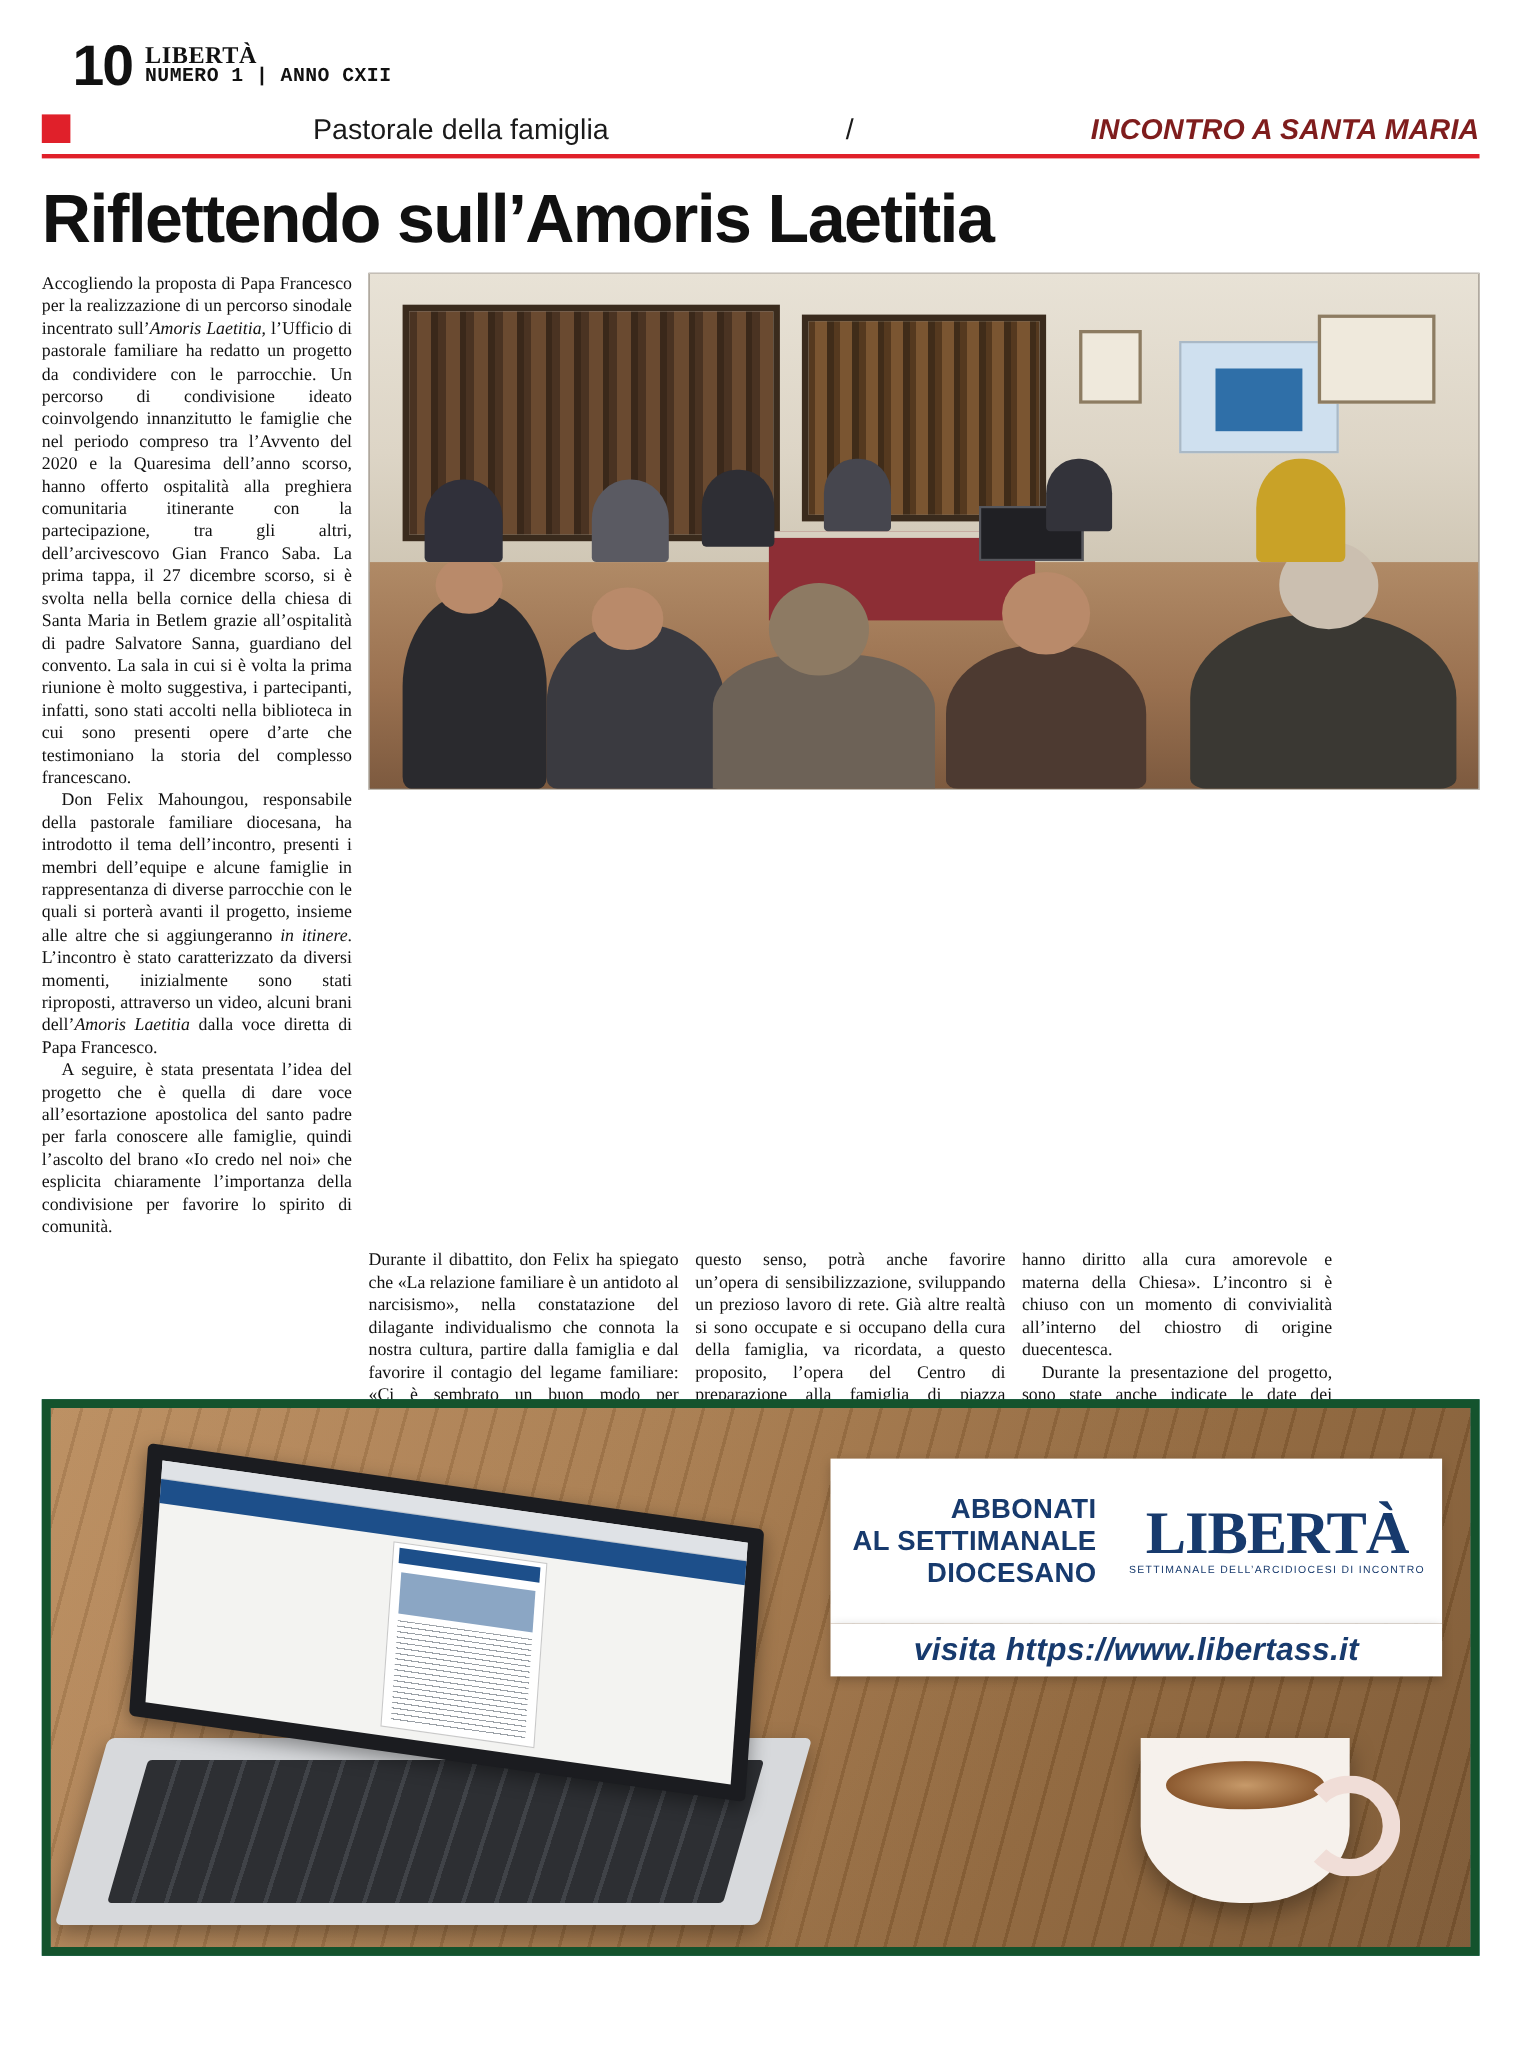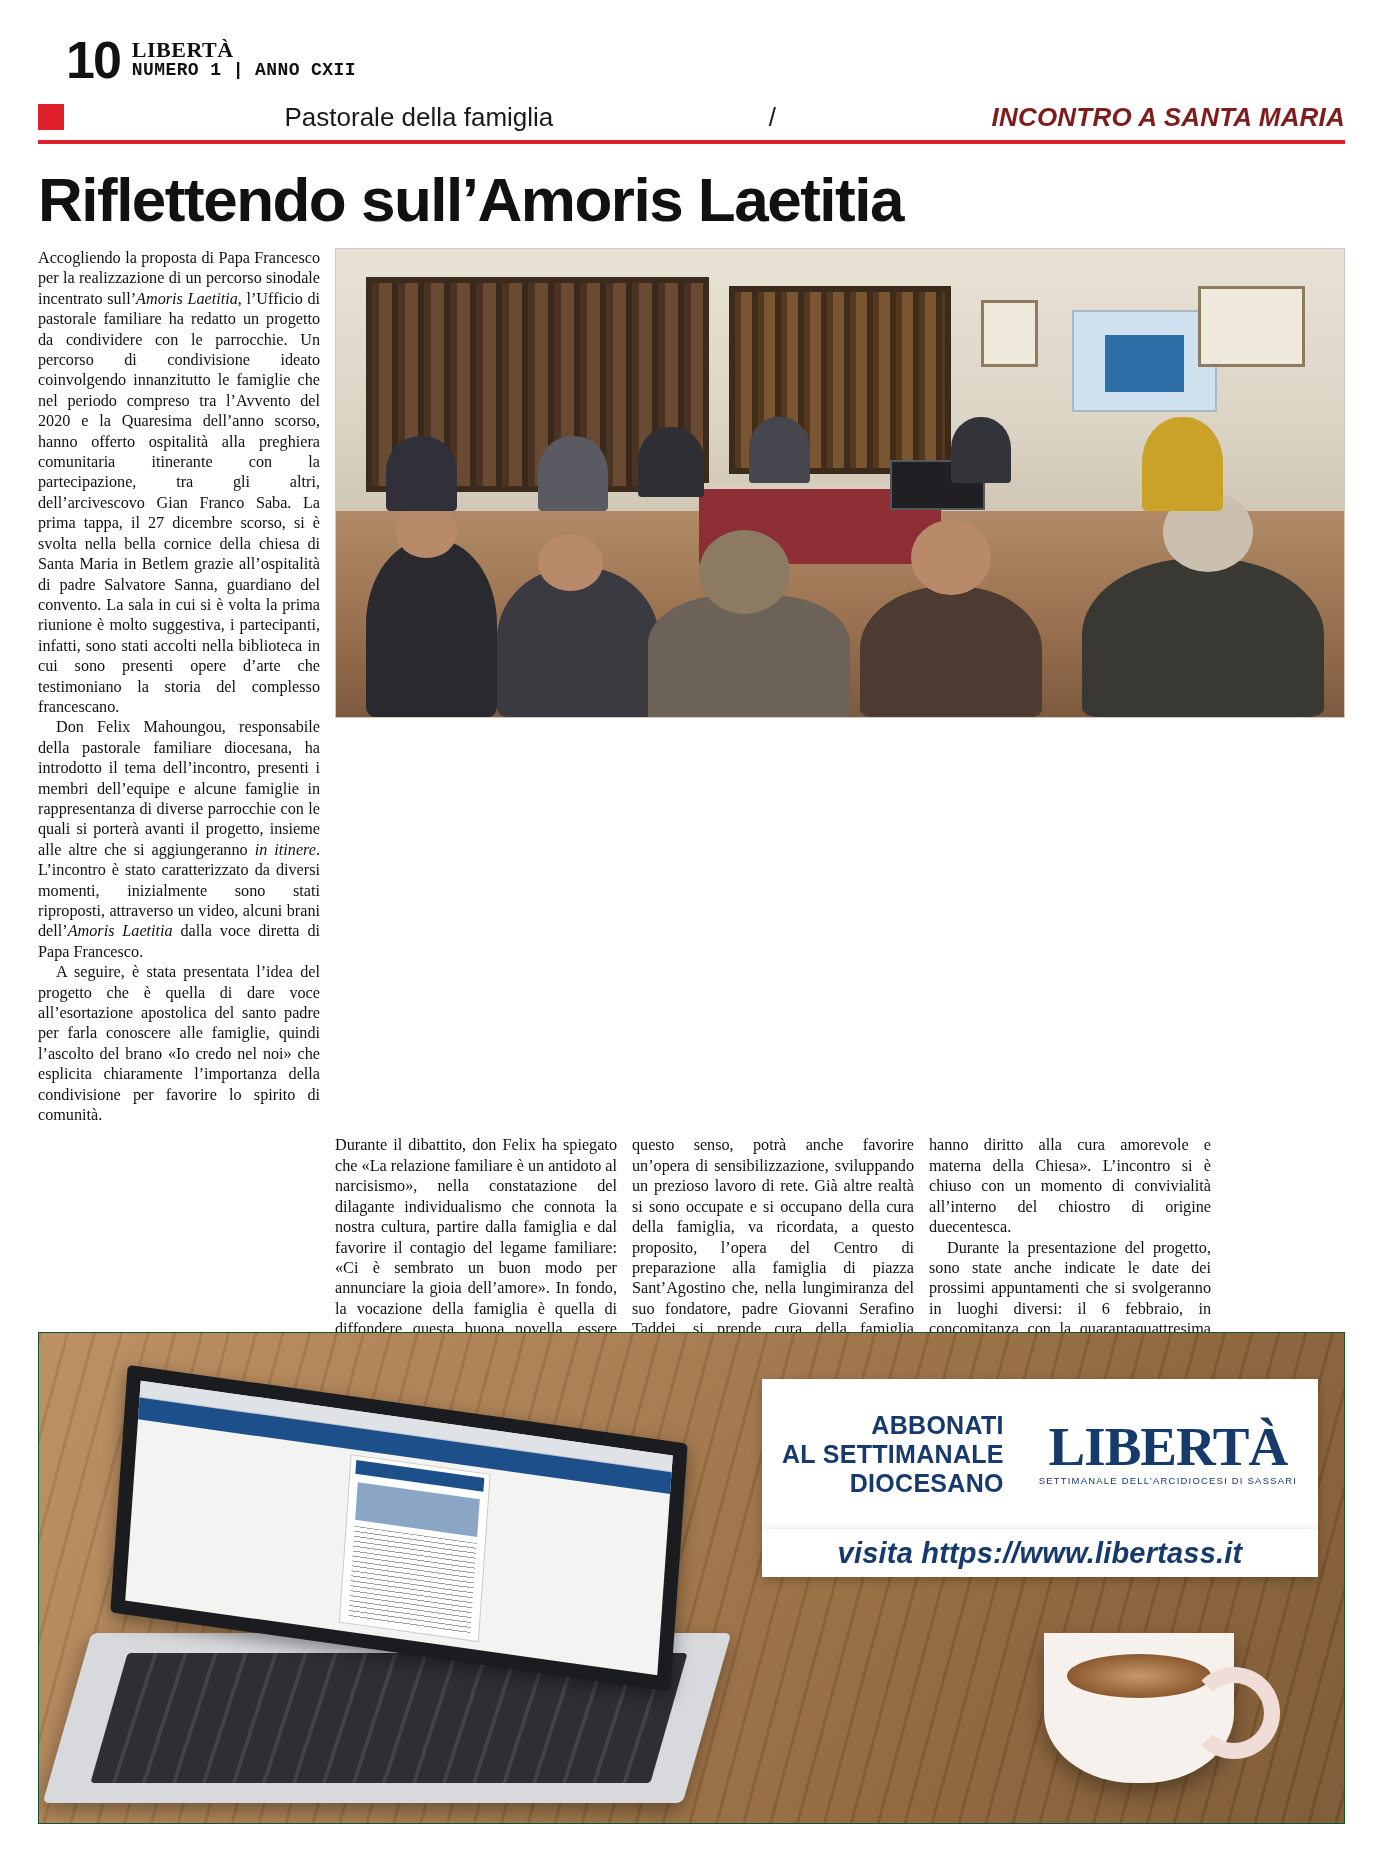--- a/index.html
+++ b/index.html
@@ -208,23 +208,23 @@
   }
   .ph-head {
     position:absolute; background:#b98a6a; border-radius:50%;
   }
 
   
   .advert {
     position: absolute;
     left: 38px;
     right: 38px;
-    top: 1332px;
+    top: 1272px;
     height: 490px;
-    border: 1px solid #14532d;
+    border: 8px solid #14532d;
     background: #0f766e;
     overflow: hidden;
   }
   .ad-photo {
     position:absolute; left:0; top:0; width:100%; height:100%;
     background: linear-gradient(120deg,#b98b5c 0%, #a87b4d 35%, #8d6338 70%, #7a5530 100%);
   }
   .ad-wood-lines {
     position:absolute; inset:0;
     background: repeating-linear-gradient(105deg, rgba(0,0,0,0.07) 0 3px, rgba(255,255,255,0.05) 3px 26px);
@@ -444,20 +444,20 @@
     </div>
 
     <div class="ad-box">
       <div class="ad-box-left">
         <div>ABBONATI</div>
         <div>AL SETTIMANALE</div>
         <div>DIOCESANO</div>
       </div>
       <div class="ad-box-right">
         <div class="ad-brand">LIBERTÀ</div>
-        <div class="ad-brand-sub">SETTIMANALE DELL’ARCIDIOCESI DI SASSARI</div>
+        <div class="ad-brand-sub">SETTIMANALE DELL’ARCIDIOCESI DI INCONTRO</div>
       </div>
     </div>
 
     <div class="ad-url">visita https://www.libertass.it</div>
   </div>
 
 </div>
 
 </body></html>

